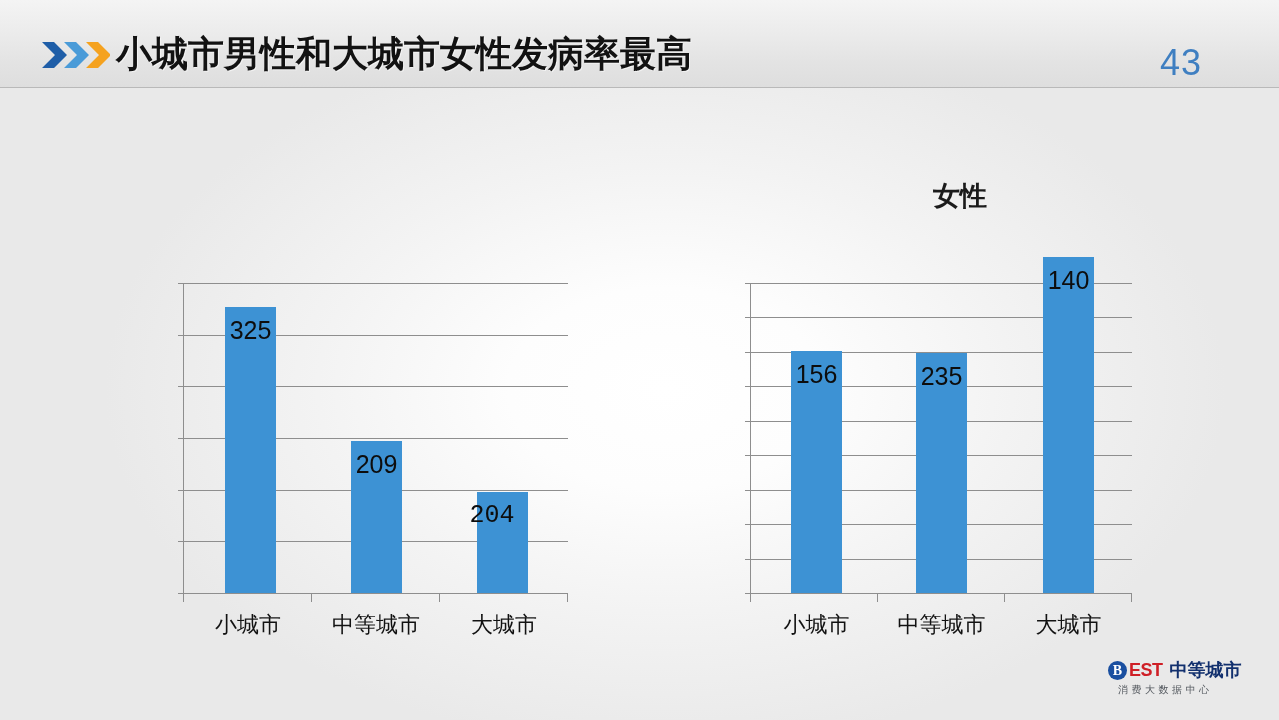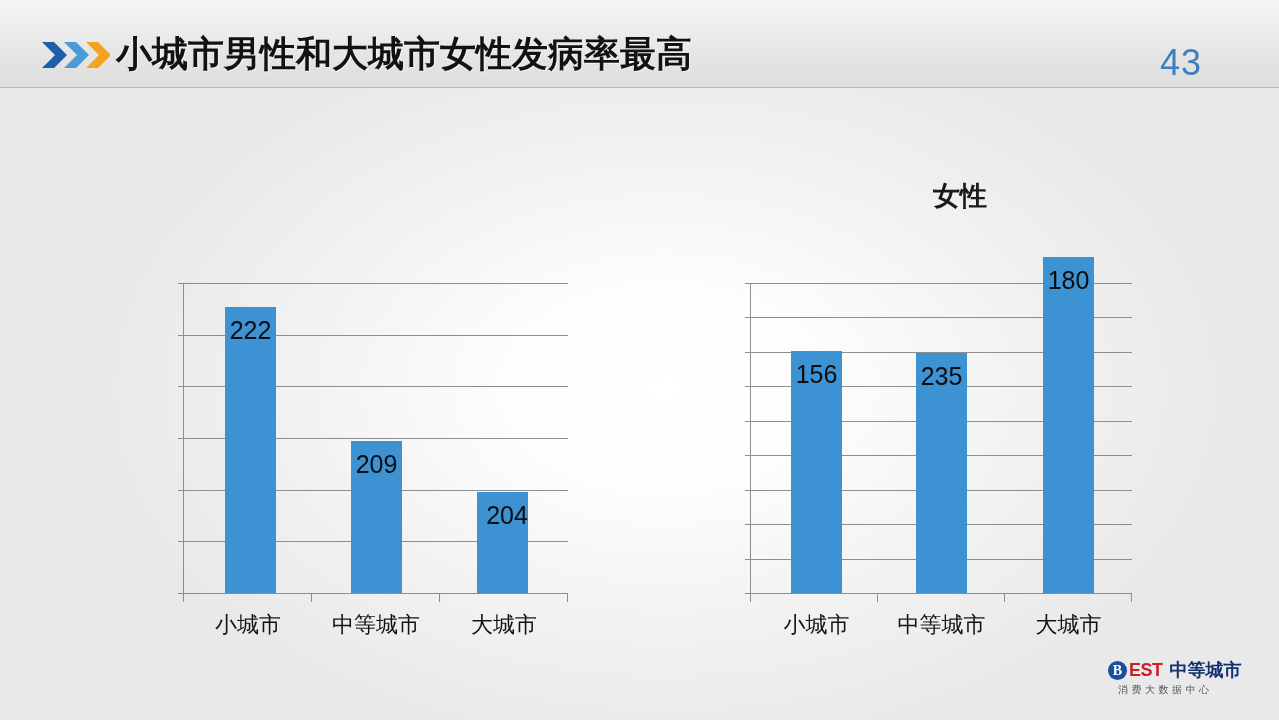--- a/index.html
+++ b/index.html
@@ -135,23 +135,23 @@
 
       <div class="tick" style="left:0px;top:310px;"></div>
       <div class="tick" style="left:128px;top:310px;"></div>
       <div class="tick" style="left:256px;top:310px;"></div>
       <div class="tick" style="left:384px;top:310px;"></div>
 
       <div class="bar" style="left:42px;top:24px;width:51px;height:286px;"></div>
       <div class="bar" style="left:168px;top:158px;width:51px;height:152px;"></div>
       <div class="bar" style="left:294px;top:209px;width:51px;height:101px;"></div>
 
-      <div class="bar-label" style="left:42px;top:33px;width:51px;">222</div>
+      <div class="bar-label" style="left:42px;top:33px;width:51px;">325</div>
       <div class="bar-label" style="left:168px;top:167px;width:51px;">209</div>
-      <div class="bar-label" style="left:293px;top:218px;width:62px;">204</div>
+      <div class="bar-label" style="left:278px;top:218px;width:62px;font-family:Liberation Mono, monospace;">204</div>
 
       <div class="cat-label" style="left:1px;top:327px;width:128px;">小城市</div>
       <div class="cat-label" style="left:129px;top:327px;width:128px;">中等城市</div>
       <div class="cat-label" style="left:257px;top:327px;width:128px;">大城市</div>
     </div>
   </div>
 
   <div class="chart" style="left:725px;top:178px;width:470px;height:470px;">
 
     <div class="chart-title" style="width:470px;">女性</div>
@@ -186,21 +186,21 @@
       <div class="tick" style="left:127px;top:310px;"></div>
       <div class="tick" style="left:254px;top:310px;"></div>
       <div class="tick" style="left:381px;top:310px;"></div>
 
       <div class="bar" style="left:41px;top:68px;width:51px;height:242px;"></div>
       <div class="bar" style="left:166px;top:70px;width:51px;height:240px;"></div>
       <div class="bar" style="left:293px;top:-26px;width:51px;height:336px;"></div>
 
       <div class="bar-label" style="left:41px;top:77px;width:51px;">156</div>
       <div class="bar-label" style="left:166px;top:79px;width:51px;">235</div>
-      <div class="bar-label" style="left:293px;top:-17px;width:51px;">180</div>
+      <div class="bar-label" style="left:293px;top:-17px;width:51px;">140</div>
 
       <div class="cat-label" style="left:3px;top:327px;width:127px;">小城市</div>
       <div class="cat-label" style="left:128px;top:327px;width:127px;">中等城市</div>
       <div class="cat-label" style="left:255px;top:327px;width:127px;">大城市</div>
     </div>
   </div>
 
   <div class="logo">
     <div class="logo-row">
       <span class="logo-mark">B</span>

